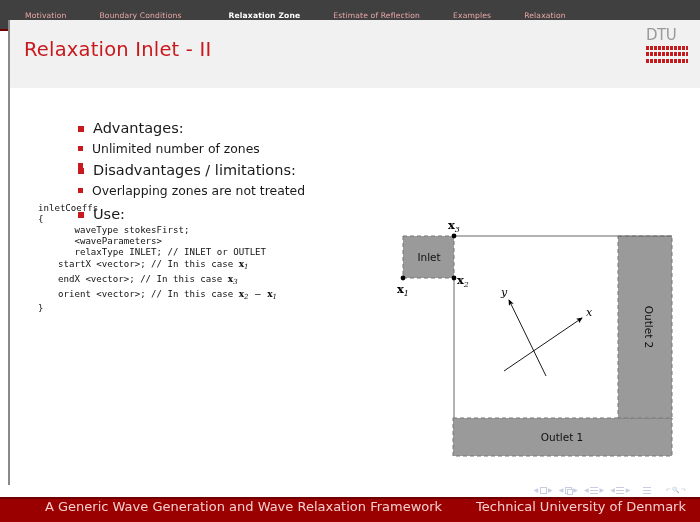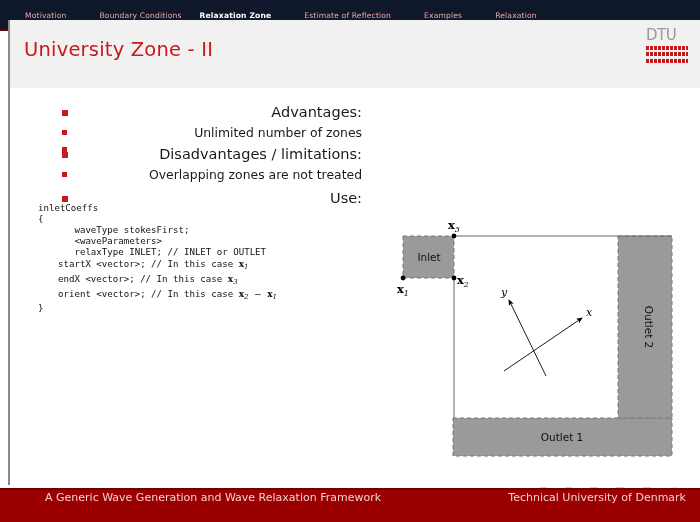--- a/index.html
+++ b/index.html
@@ -13,21 +13,21 @@
   #slide {
     position: relative;
     width: 700px; height: 522px;
     background: #ffffff;
   }
 
   
   #navbar {
     position: absolute; left: 0; top: 0;
     width: 700px; height: 31px;
-    background: #0f172a;
+    background: #404040;
     display: flex; align-items: center;
     overflow: hidden;
   }
   #navbar::after {
     content: ""; position: absolute; left: 0; bottom: 0;
     width: 100%; height: 2px; background: #6e0000;
   }
   .nav-item {
     color: #e9a6a6;
     font-size: 7.6px;
@@ -77,21 +77,21 @@
     height: 4px;
     background:
       repeating-linear-gradient(90deg,
         #c8191e 0px, #c8191e 3px,
         #ffffff 3px, #ffffff 4px);
   }
 
   
   #content { position: absolute; left: 0; top: 88px; width: 700px; height: 392px; }
 
-  ul.lvl1 { list-style: none; margin: 0; padding: 0; text-align: right; }
+  ul.lvl1 { list-style: none; margin: 16px; padding: 0; }
   ul.lvl2 { list-style: none; margin: 0; padding: 0; }
 
   .b1 {
     position: relative;
     padding-left: 15px;
     color: #1a1a1a;
     font-size: 14.5px;
     line-height: 21px;
     margin-bottom: 1px;
   }
@@ -141,24 +141,24 @@
   .nsgrp { display: flex; align-items: center; gap: 1.5px; color: #9aa3c8; font-size: 7px; }
   .nsbox {
     width: 7px; height: 7px; border: 1px solid #9aa3c8; background: transparent;
   }
   .nslines { width: 8px; height: 7px; display: flex; flex-direction: column; justify-content: space-between; }
   .nslines i { display: block; height: 1px; background: #9aa3c8; }
   .nstri { color: #9aa3c8; font-size: 6px; line-height: 6px; }
 
   #footer {
     position: absolute; left: 0; bottom: 0;
-    width: 700px; height: 34px;
+    width: 700px; height: 25px;
     background: #9b0000;
     color: #f3cfcf;
-    font-size: 11px;
+    font-size: 13px;
     line-height: 19px;
   }
   #footer::before {
     content: ""; position: absolute; left: 0; top: 0;
     width: 100%; height: 2px; background: #6e0000;
   }
   #footer-left { position: absolute; left: 45px; top: 0; }
   #footer-right { position: absolute; right: 14px; top: 0; }
   #footer-rule {
     position: absolute; left: 0; bottom: 19px; width: 700px; height: 1px;
@@ -166,31 +166,31 @@
   }
 </style>
 </head>
 <body>
 
 <div id="slide">
 
   <div id="navbar">
     <span class="nav-item" style="margin-left:25px">Motivation</span>
     <span class="nav-item" style="margin-left:33px">Boundary Conditions</span>
-    <span class="nav-item active" style="margin-left:18px">Relaxation Zone</span>
+    <span class="nav-item active" style="margin-left:47px">Relaxation Zone</span>
     <span class="nav-item" style="margin-left:33px">Estimate of Reflection</span>
     <span class="nav-item" style="margin-left:33px">Examples</span>
     <span class="nav-item" style="margin-left:33px">Relaxation</span>
 
   </div>
 
   <div id="sidebar-rule"></div>
 
   <div id="titleband">
-    <div id="page-title">University Zone - II</div>
+    <div id="page-title">Relaxation Inlet - II</div>
   </div>
 
   <div id="dtu-logo">
     <div id="dtu-word">DTU</div>
     <div class="dtu-bar"></div>
     <div class="dtu-bar"></div>
     <div class="dtu-bar"></div>
   </div>
 
   <div id="content">

